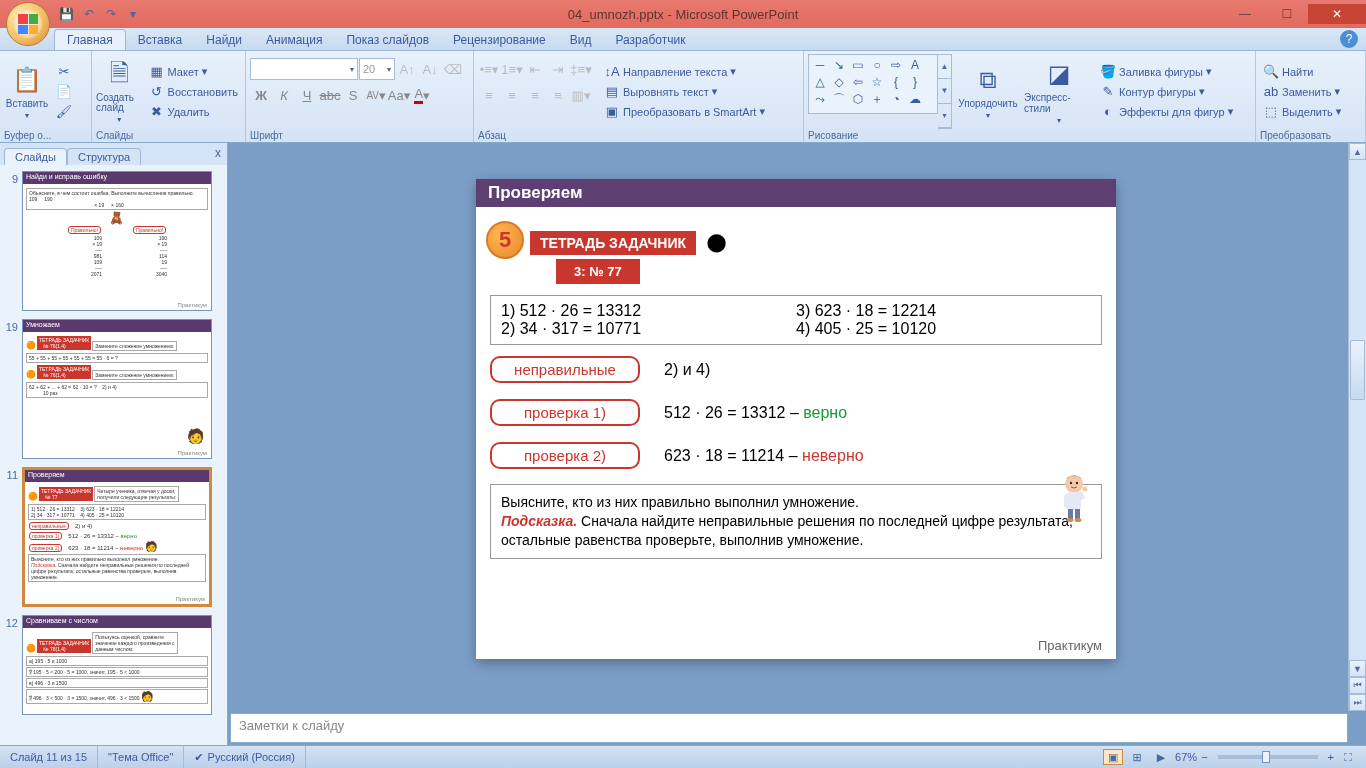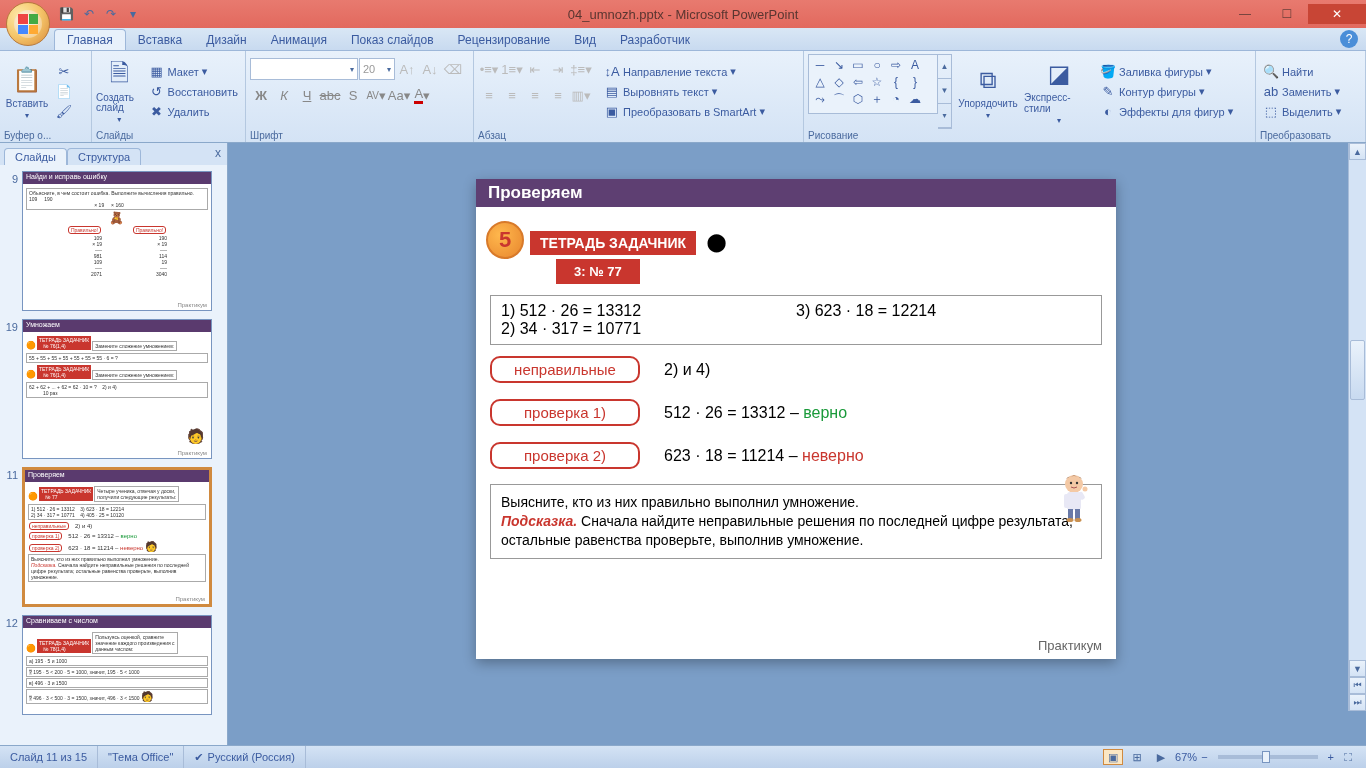--- a/index.html
+++ b/index.html
@@ -131,21 +131,21 @@
   <div class="win-controls">
     <div class="win-btn min">—</div>
     <div class="win-btn max">☐</div>
     <div class="win-btn close">✕</div>
   </div>
 </div>
 
 <div class="tabs-row">
   <div class="tab active">Главная</div>
   <div class="tab">Вставка</div>
-  <div class="tab">Дизайн</div>
+  <div class="tab">Найди</div>
   <div class="tab">Анимация</div>
   <div class="tab">Показ слайдов</div>
   <div class="tab">Рецензирование</div>
   <div class="tab">Вид</div>
   <div class="tab">Разработчик</div>
   <div class="tabs-help">?</div>
 </div>
 
 <div class="ribbon">
   <div class="group" style="width:92px">
@@ -402,20 +402,21 @@
         <div class="badge-5">5</div>
         <div class="label-wrap">
           <span class="red-label">ТЕТРАДЬ ЗАДАЧНИК</span>
           <span style="margin-left:6px;font-size:18px">⬤</span>
           <span class="red-label sub" style="margin-left:26px">3: № 77</span>
         </div>
         <div class="problems-box">
           <div>1)   512 · 26 = 13312</div>
           <div>3) 623 · 18 = 12214</div>
           <div>2)   34 · 317 = 10771</div>
+          <div>4) 405 · 25 = 10120</div>
         </div>
         <div class="answers-row">
           <div class="answer-btn">неправильные</div>
           <div class="answer-text">2) и 4)</div>
         </div>
         <div class="answers-row">
           <div class="answer-btn">проверка 1)</div>
           <div class="answer-text"><span>512 · 26 = 13312 – </span><span class="green">верно</span></div>
         </div>
         <div class="answers-row">
@@ -448,20 +449,21 @@
     <div class="vscroll">
       <div class="arr">▲</div>
       <div class="track">
           <div class="grip"></div>
         </div>
       <div class="arr">▼</div>
       <div class="arr">⏮</div>
       <div class="arr">⏭</div>
     </div>
 
+    <div class="notes">Заметки к слайду</div>
   </div>
 </div>
 
 <div class="statusbar">
   <div class="status-seg">Слайд 11 из 15</div>
   <div class="status-seg">"Тема Office"</div>
   <div class="status-seg">
       <span>✔</span>
       <span>Русский (Россия)</span>
     </div>

